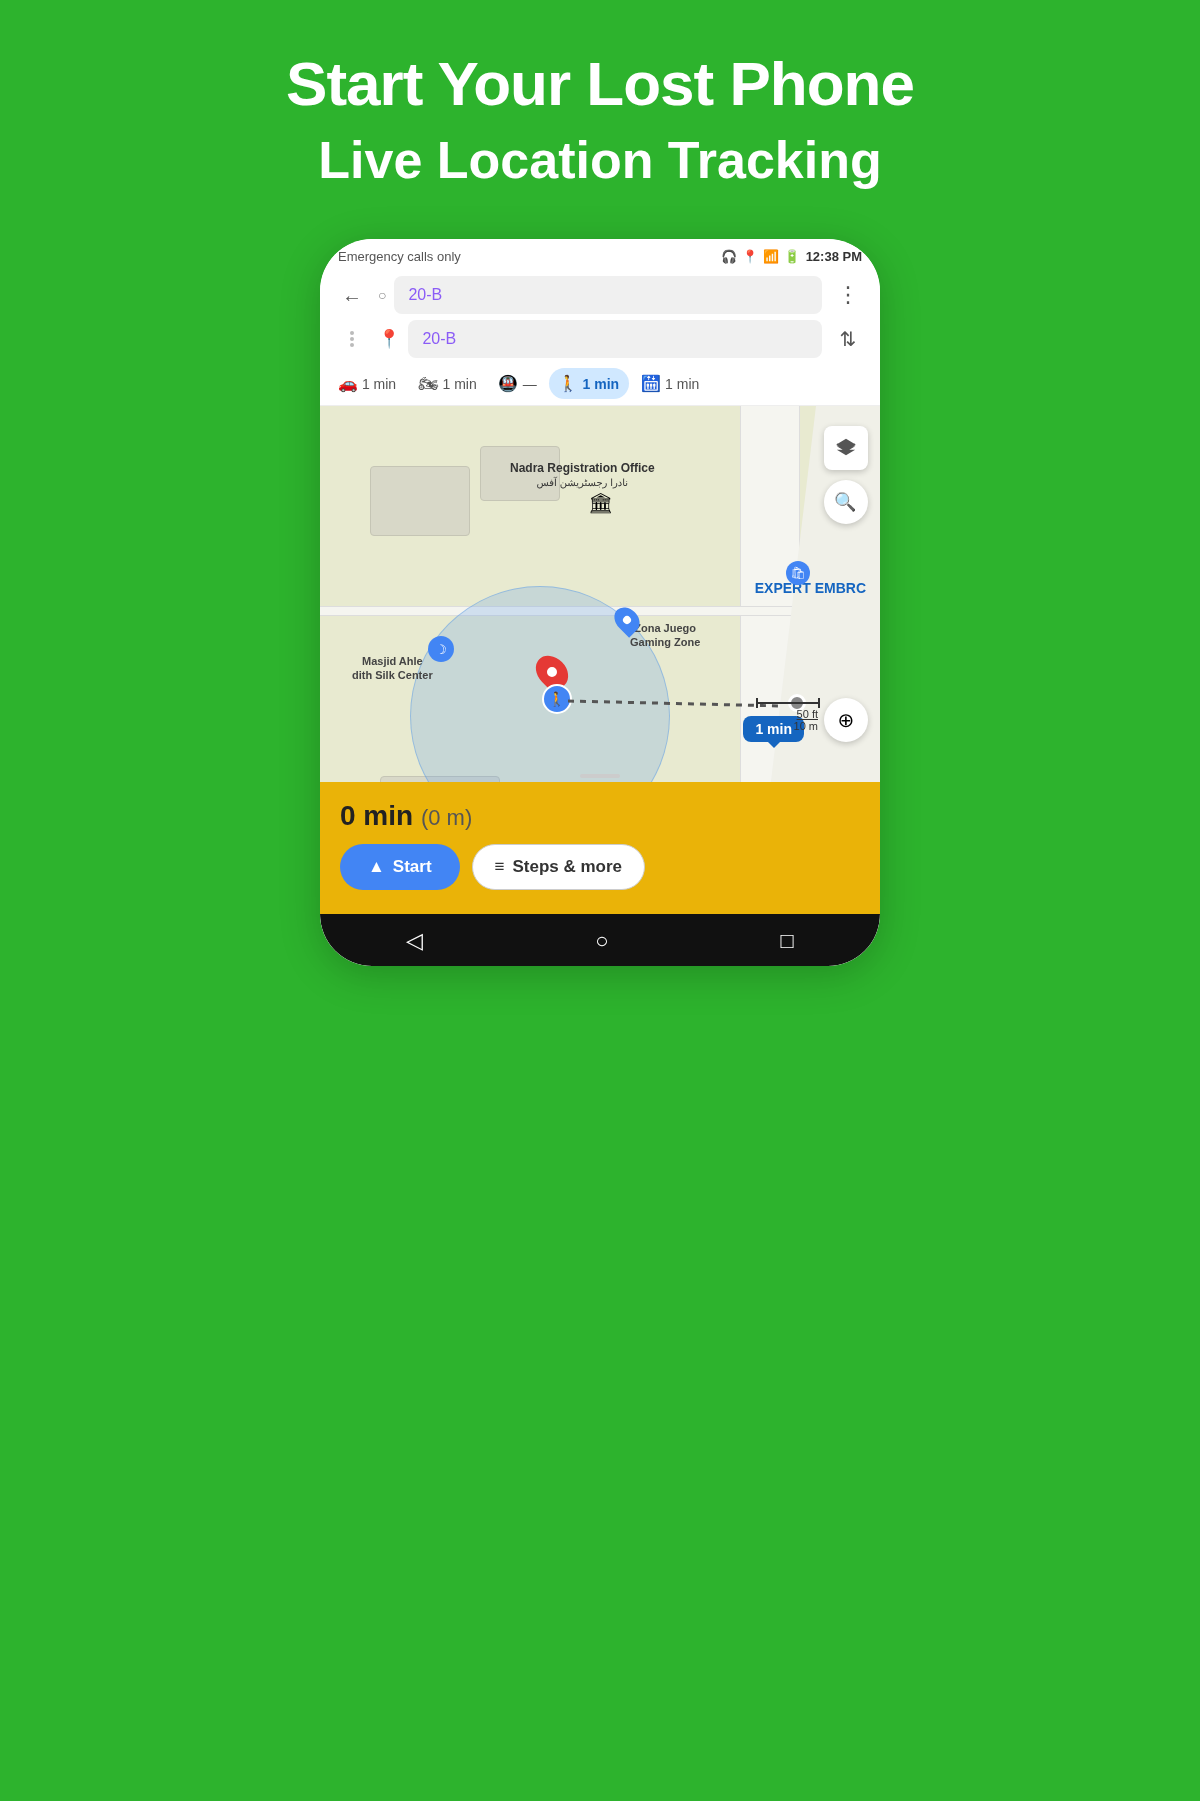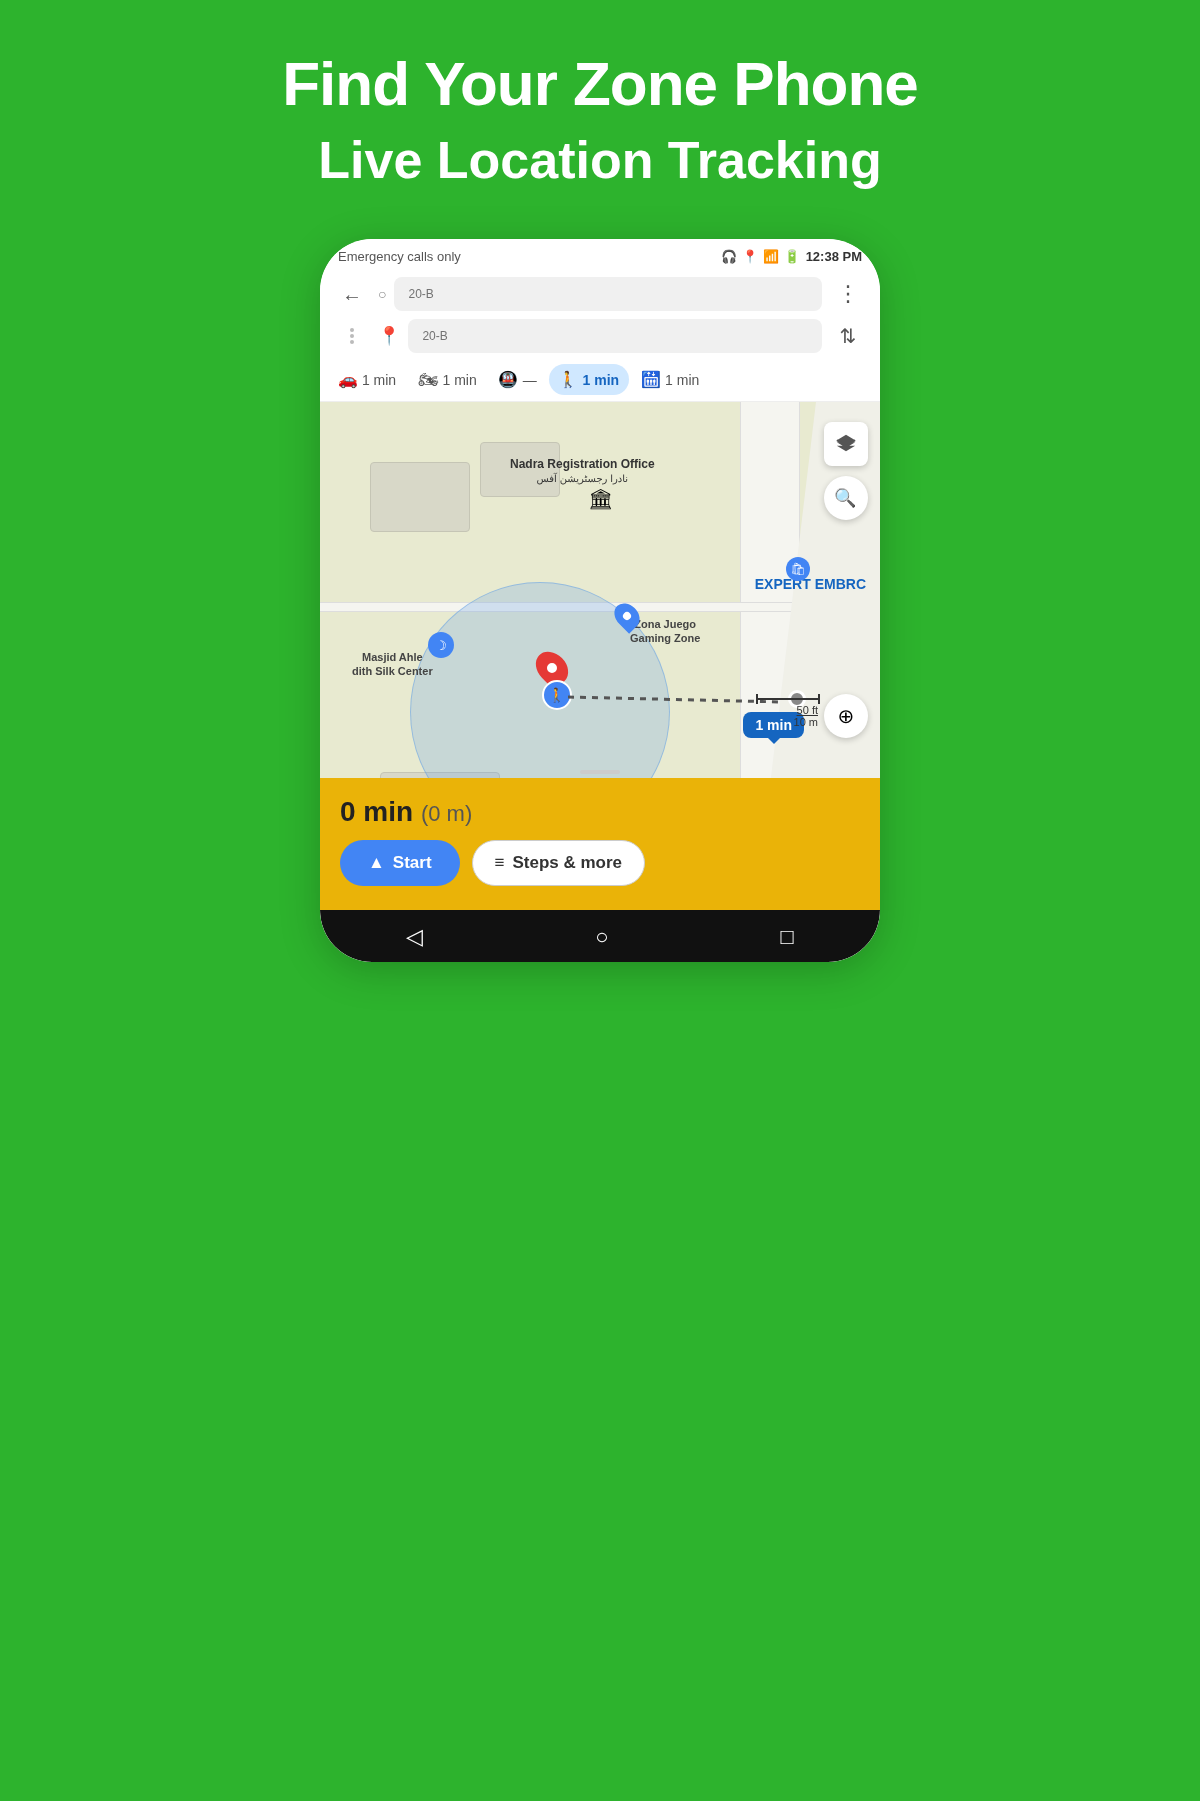--- a/index.html
+++ b/index.html
@@ -77,22 +77,22 @@
     .search-row {
       display: flex;
       align-items: center;
       gap: 8px;
     }
     .search-input-box {
       flex: 1;
       background: #f0f0f0;
       border-radius: 8px;
       padding: 10px 14px;
-      font-size: 12px;
-      color: #737373;
+      font-size: 16px;
+      color: #8b5cf6;
       border: none;
     }
     .icon-btn {
       width: 36px;
       height: 36px;
       display: flex;
       align-items: center;
       justify-content: center;
       cursor: pointer;
       font-size: 20px;
@@ -435,21 +435,21 @@
     
     .building {
       position: absolute;
       background: #d8d8c8;
       border: 1px solid #c5c5b5;
     }
   </style>
 </head>
 <body>
 
-<h1 class="hero-title">Find Your Zone Phone</h1>
+<h1 class="hero-title">Start Your Lost Phone</h1>
 <h2 class="hero-subtitle">Live Location Tracking</h2>
 
 <div class="phone-shell">
   <div class="phone-inner">
 
     <div class="status-bar">
       <span class="status-left">Emergency calls only</span>
       <div class="status-right">
         <span>🎧</span>
         <span>📍</span>

